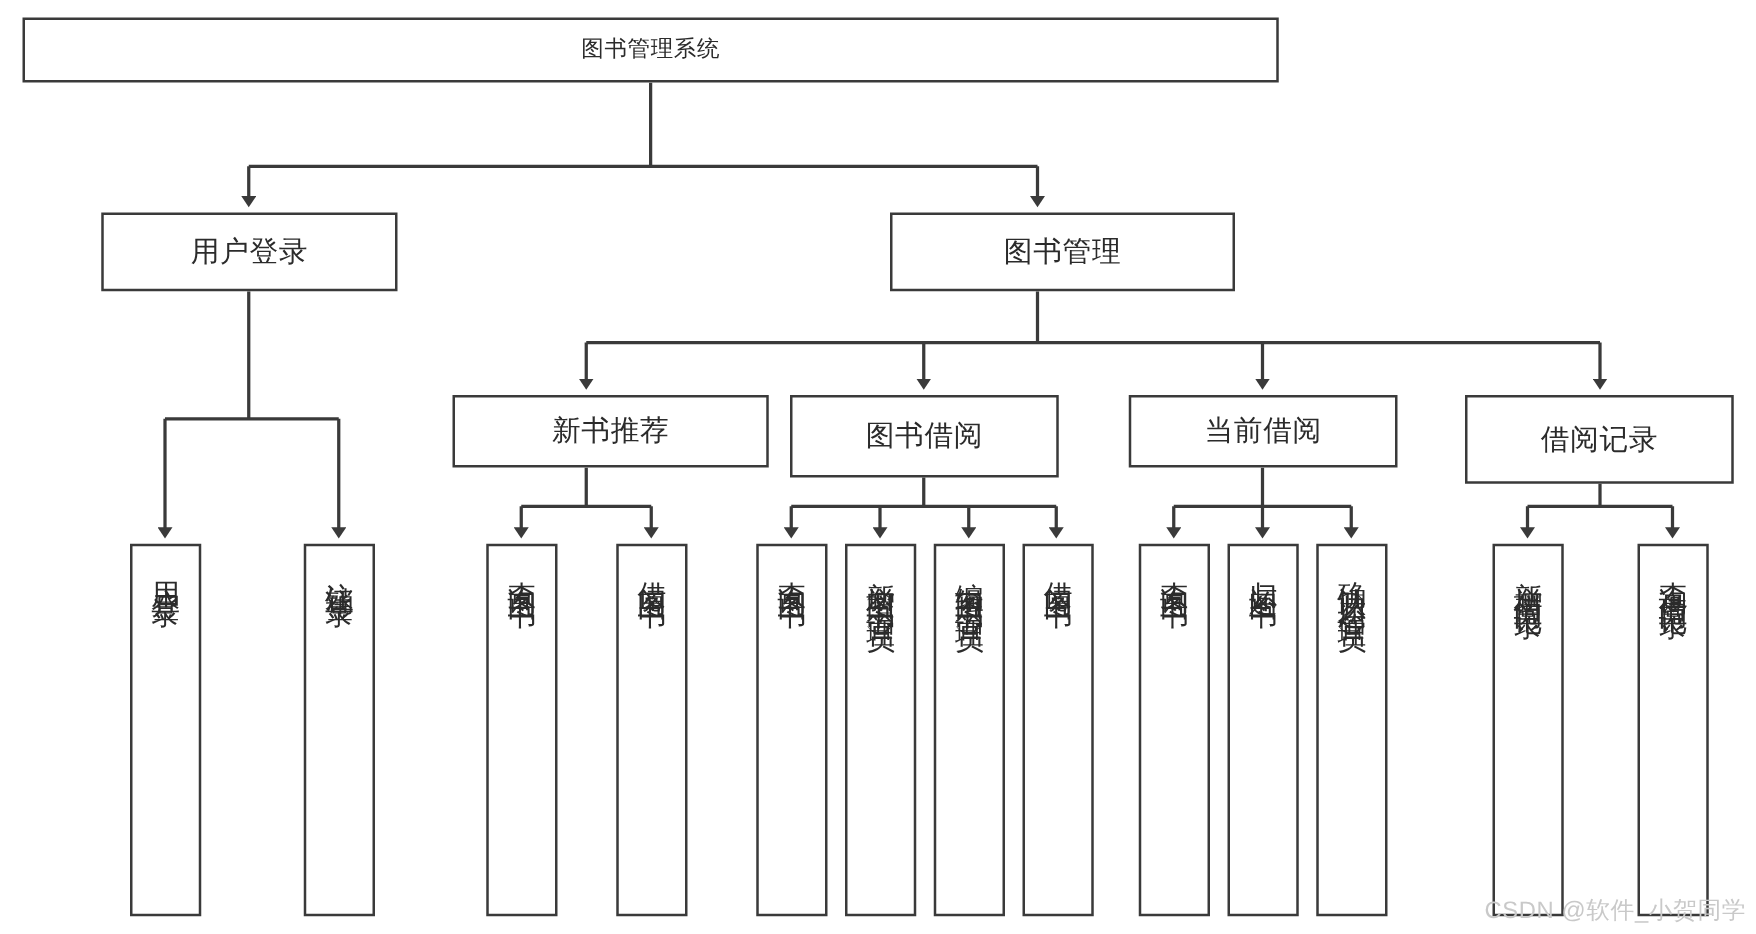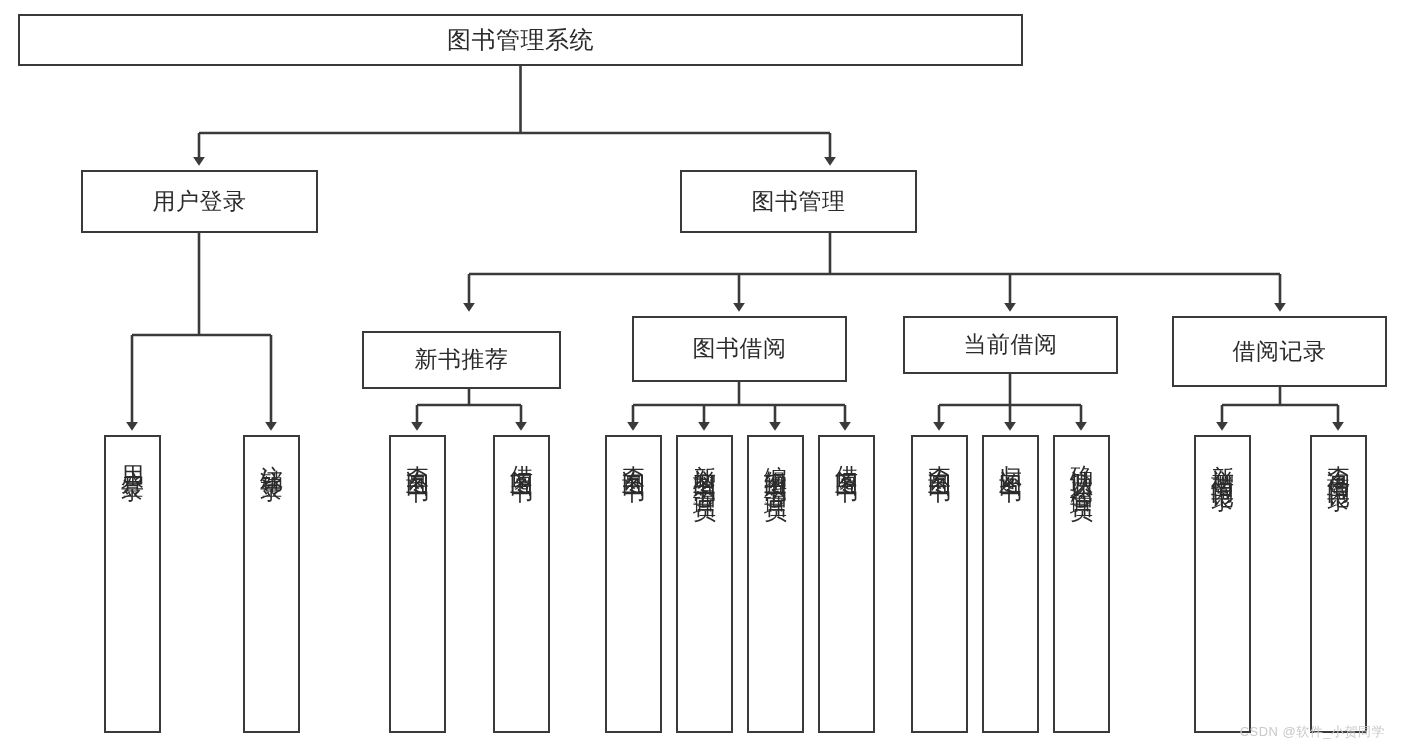--- a/index.html
+++ b/index.html
@@ -37,39 +37,39 @@
     justify-content: center;
     text-align: center;
     z-index: 2;
   }
   .node.h {
     font-size: 23px;
     line-height: 1.2;
     letter-spacing: 0.5px;
   }
   .node.root {
-    font-size: 24px;
+    font-size: 18px;
   }
   .node.v {
     font-size: 23px;
     align-items: flex-start;
     padding-top: 10px;
   }
   .vtext {
     writing-mode: vertical-rl;
     text-orientation: upright;
     letter-spacing: 5px;
     line-height: 1;
     white-space: nowrap;
   }
   .watermark {
     position: absolute;
-    right: 20px;
+    right: 8px;
     bottom: 6px;
-    font-size: 13px;
+    font-size: 19px;
     color: #c9c9c9;
     letter-spacing: 0.5px;
     z-index: 5;
     white-space: nowrap;
     margin-top: 40px;
   }
 </style>
 </head>
 <body>
 
@@ -121,23 +121,23 @@
       <path d="M1280,374 L1280,405"></path>
       <path d="M1222,405 L1338,405"></path>
       <path d="M1222,405 L1222,423" marker-end="url(#arrow)"></path>
       <path d="M1338,405 L1338,423" marker-end="url(#arrow)"></path>
     </g>
   </svg>
 
   <div class="node h root" style="left:18px; top:14px; width:1005px; height:52px;">图书管理系统</div>
 
   <div class="node h" style="left:81px; top:170px; width:237px; height:63px;">用户登录</div>
-  <div class="node h" style="left:680px; top:170px; width:237px; height:63px;text-align:center;">图书管理</div>
+  <div class="node h" style="left:712px; top:170px; width:276px; height:63px;text-align:center;">图书管理</div>
 
-  <div class="node h" style="left:362px; top:331px; width:199px; height:58px;">新书推荐</div>
+  <div class="node h" style="left:362px; top:316px; width:253px; height:58px;">新书推荐</div>
   <div class="node h" style="left:632px; top:316px; width:215px; height:66px;">图书借阅</div>
   <div class="node h" style="left:903px; top:316px; width:215px; height:58px;">当前借阅</div>
   <div class="node h" style="left:1172px; top:316px; width:215px; height:71px;">借阅记录</div>
 
   <div class="node v" style="left:104px; top:435px; width:57px; height:298px;">
     <span class="vtext">用户登录</span>
   </div>
   <div class="node v" style="left:243px; top:435px; width:57px; height:298px;">
     <span class="vtext">注销登录</span>
   </div>

